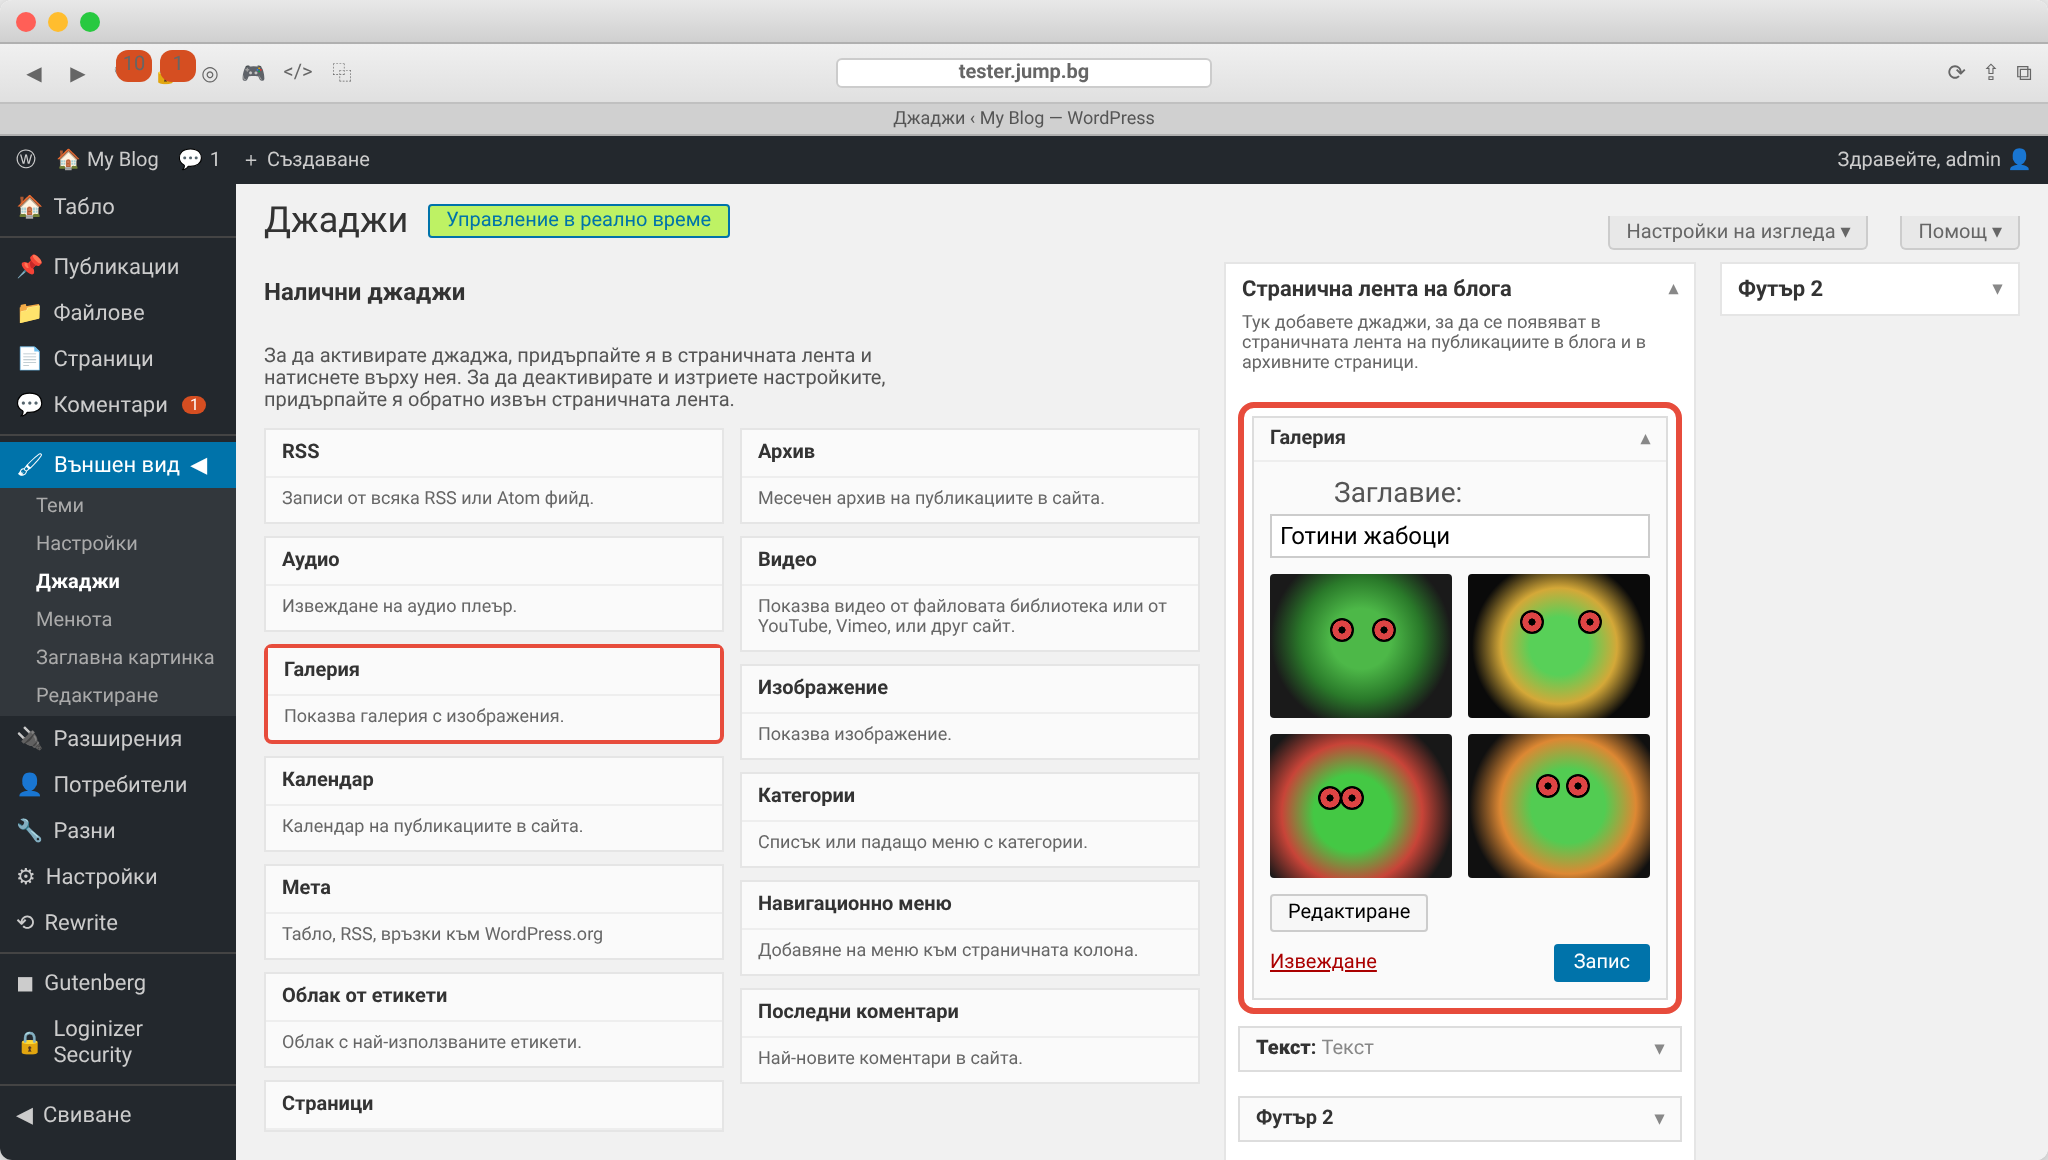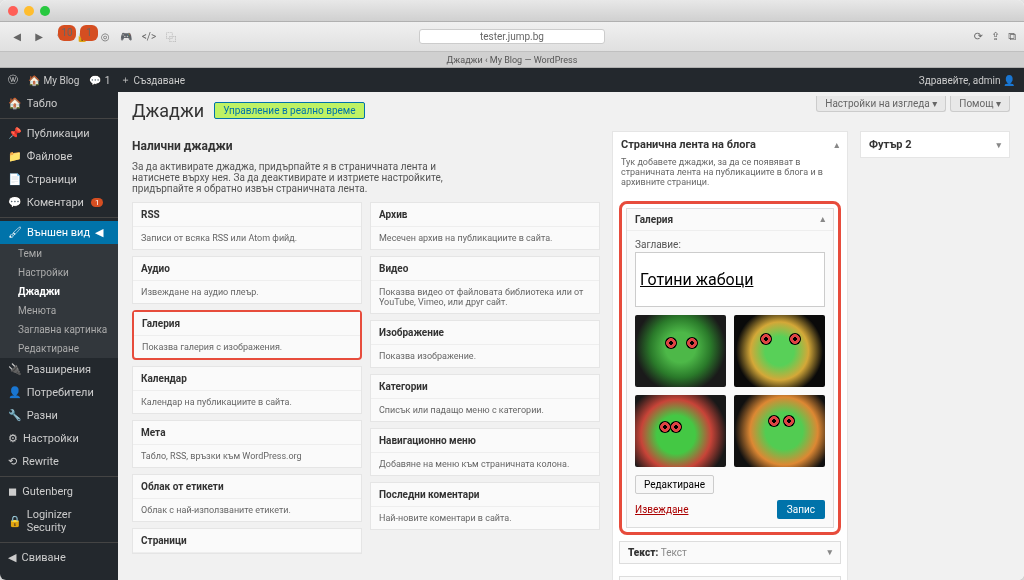--- a/index.html
+++ b/index.html
@@ -4,69 +4,69 @@
 <style>
 * { box-sizing: border-box; margin: 0; padding: 0; font-family: -apple-system, BlinkMacSystemFont, "Segoe UI", Roboto, sans-serif; }
 body { background: #f1f1f1; font-size: 11px; color: #333; }
 .mac-window { width: 1024px; height: 580px; background: #fff; border-radius: 6px; overflow: hidden; box-shadow: 0 2px 10px rgba(0,0,0,0.3); position: relative; }
 .mac-titlebar { height: 22px; background: linear-gradient(#e8e8e8,#d0d0d0); display: flex; align-items: center; padding: 0 8px; gap: 6px; border-bottom: 1px solid #b0b0b0; }
 .mac-dot { width: 10px; height: 10px; border-radius: 50%; }
 .dot-r { background: #ff5f57; } .dot-y { background: #ffbd2e; } .dot-g { background: #28c940; }
 .safari-toolbar { height: 30px; background: linear-gradient(#f0f0f0,#e0e0e0); border-bottom: 1px solid #c0c0c0; display:flex; align-items:center; justify-content:center; font-size:10px; color:#555; gap:6px; position:relative; }
 .safari-toolbar .nav { position:absolute; left:8px; display:flex; gap:4px; }
 .safari-toolbar .nav span { width:18px; height:16px; display:flex; align-items:center; justify-content:center; color:#666; font-size:10px; }
-.addr { background:#fff; border:1px solid #ccc; border-radius:3px; padding:1px 60px; font-size:10px; color:#666; }
+.addr { background:#fff; border:1px solid #ccc; border-radius:3px; padding:1px 60px; font-size:10px; color:#666;font-weight:bold; }
 .right-icons { position:absolute; right:8px; display:flex; gap:8px; color:#666; font-size:11px; }
 .tabbar { height: 16px; background:#d0d0d0; border-bottom:1px solid #b0b0b0; display:flex; align-items:center; justify-content:center; font-size:9px; color:#555; }
 
 .wp-admin-bar { height: 24px; background: #23282d; color: #eee; display: flex; align-items: center; padding: 0 8px; font-size: 10px; justify-content: space-between; }
 .wp-admin-bar .left { display:flex; align-items:center; gap:10px; }
 .wp-admin-bar .item { display:flex; align-items:center; gap:3px; color:#ccc; cursor:pointer; }
 .badge-notif { position:relative; }
 .badge-count { position:absolute; top:-4px; right:-6px; background:#d54e21; color:#fff; font-size:8px; padding:0 3px; border-radius:6px; line-height:10px; }
 
 .wp-body { display:flex; height: calc(580px - 22px - 30px - 16px - 24px); }
 .wp-sidebar { width: 118px; background:#23282d; color:#eee; font-size:11px; overflow-y:auto; }
 .wp-sidebar .m { padding:5px 8px; display:flex; align-items:center; gap:5px; color:#ccc; cursor:pointer; }
 .wp-sidebar .m.active { background:#0073aa; color:#fff; }
 .wp-sidebar .sub { background:#32373c; }
 .wp-sidebar .sub .s { padding:4px 8px 4px 18px; color:#aaa; cursor:pointer; font-size:10px; }
 .wp-sidebar .sub .s.current { color:#fff; font-weight:bold; }
 .wp-sidebar .sep { border-top:1px solid #444; margin:3px 0; }
 .cnt-badge { background:#d54e21; color:#fff; font-size:8px; padding:0 4px; border-radius:7px; margin-left:2px; }
 
 .wp-content { flex:1; background:#f1f1f1; padding:8px 14px; overflow-y:auto; position:relative; }
-.wp-header-right { position:absolute; top:4px; right:14px; display:flex; gap:4px; }
+.wp-header-right { position:absolute; top:16px; right:14px; display:flex; gap:16px; }
 .screen-btn { background:#e8e8e8; border:1px solid #ccc; border-top:none; border-radius:0 0 3px 3px; padding:2px 8px; font-size:10px; color:#666; cursor:pointer; }
 
 h1 { font-size:18px; font-weight:400; display:flex; align-items:center; gap:10px; margin-bottom:10px; }
 .btn-sm { background:#bef264; border:1px solid #0073aa; color:#0073aa; padding:2px 8px; border-radius:2px; font-size:10px; cursor:pointer; }
-h3 { font-size:12px; font-weight:bold; margin:8px 0 8px; }
+h3 { font-size:12px; font-weight:bold; margin:8px 0 20px; }
 .desc { font-size:10px; color:#555; margin-bottom:8px; max-width:340px; }
 
 .columns { display:flex; gap:12px; align-items:flex-start; }
 .col-avail { flex: 1.05; display:flex; gap:8px; }
 .wlist { flex:1; display:flex; flex-direction:column; gap:0; }
 .widget-box { border:1px solid #e5e5e5; background:#fafafa; margin-bottom:6px; }
 .widget-box .wh { background:#fafafa; padding:6px 8px; font-weight:bold; font-size:10px; border-bottom:1px solid #eee; cursor:move; }
 .widget-box .wd { padding:6px 8px; font-size:9px; color:#666; }
 .highlight-red { border:2px solid #e74c3c !important; border-radius:4px; }
 
 .col-sidebar, .col-footer { background:#fff; border:1px solid #e5e5e5; }
 .col-sidebar { width:236px; }
 .col-footer { width:150px; }
 .area-title { padding:6px 8px; font-weight:bold; font-size:11px; display:flex; justify-content:space-between; align-items:center; cursor:pointer;gap:36px; }
 .area-desc { padding:0 8px 8px; font-size:9px; color:#666; }
 .area-body { padding:6px; }
 .placed-widget { border:1px solid #ddd; margin-bottom:12px; background:#fafafa; }
 .placed-widget .pw-h { padding:5px 8px; font-size:10px; display:flex; justify-content:space-between; cursor:pointer; font-weight:bold; }
 .placed-widget .pw-h .sub-t { font-weight:normal; color:#888; }
 .placed-widget .pw-body { padding:8px; border-top:1px solid #eee; }
-.pw-body label { font-size:10px; color:#555; display:block; margin-bottom:2px; }
-.pw-body input[type=text] { width:100%; border:1px solid #ccc; padding:17px 4px; font-size:16px;text-decoration:underline; }
+.pw-body label { font-size:14px; color:#555; display:block; margin-bottom:2px;margin-left:32px; }
+.pw-body input[type=text] { width:100%; border:1px solid #ccc; padding:3px 4px; font-size:12px; }
 .gallery-grid { display:grid; grid-template-columns:1fr 1fr; gap:8px; margin:8px 0; }
 .gallery-grid .thumb { width:100%; height:72px; border-radius:2px; overflow:hidden; }
 .frog { width:100%; height:100%; position:relative; }
 .f1 { background: radial-gradient(circle at 50% 45%, #4db848 25%, #2a7a2a 50%, #1a1a1a 75%); }
 .f2 { background: radial-gradient(circle at 50% 50%, #58d058 25%, #d4a838 50%, #0a0a0a 75%); }
 .f3 { background: radial-gradient(circle at 45% 55%, #44c844 30%, #c84438 55%, #181818 80%); }
 .f4 { background: radial-gradient(circle at 55% 50%, #52cc52 30%, #dd8833 55%, #101010 80%); }
 .eye { position:absolute; width:12px; height:12px; border-radius:50%; background: radial-gradient(circle, #000 20%, #d44 22%, #d44 55%, #000 58%); }
 .f1 .eye { top:22px; left:30px; } .f1 .eye.r{ left:auto; right:28px; }
 .f2 .eye { top:18px; left:26px; } .f2 .eye.r{ left:auto; right:24px; }

